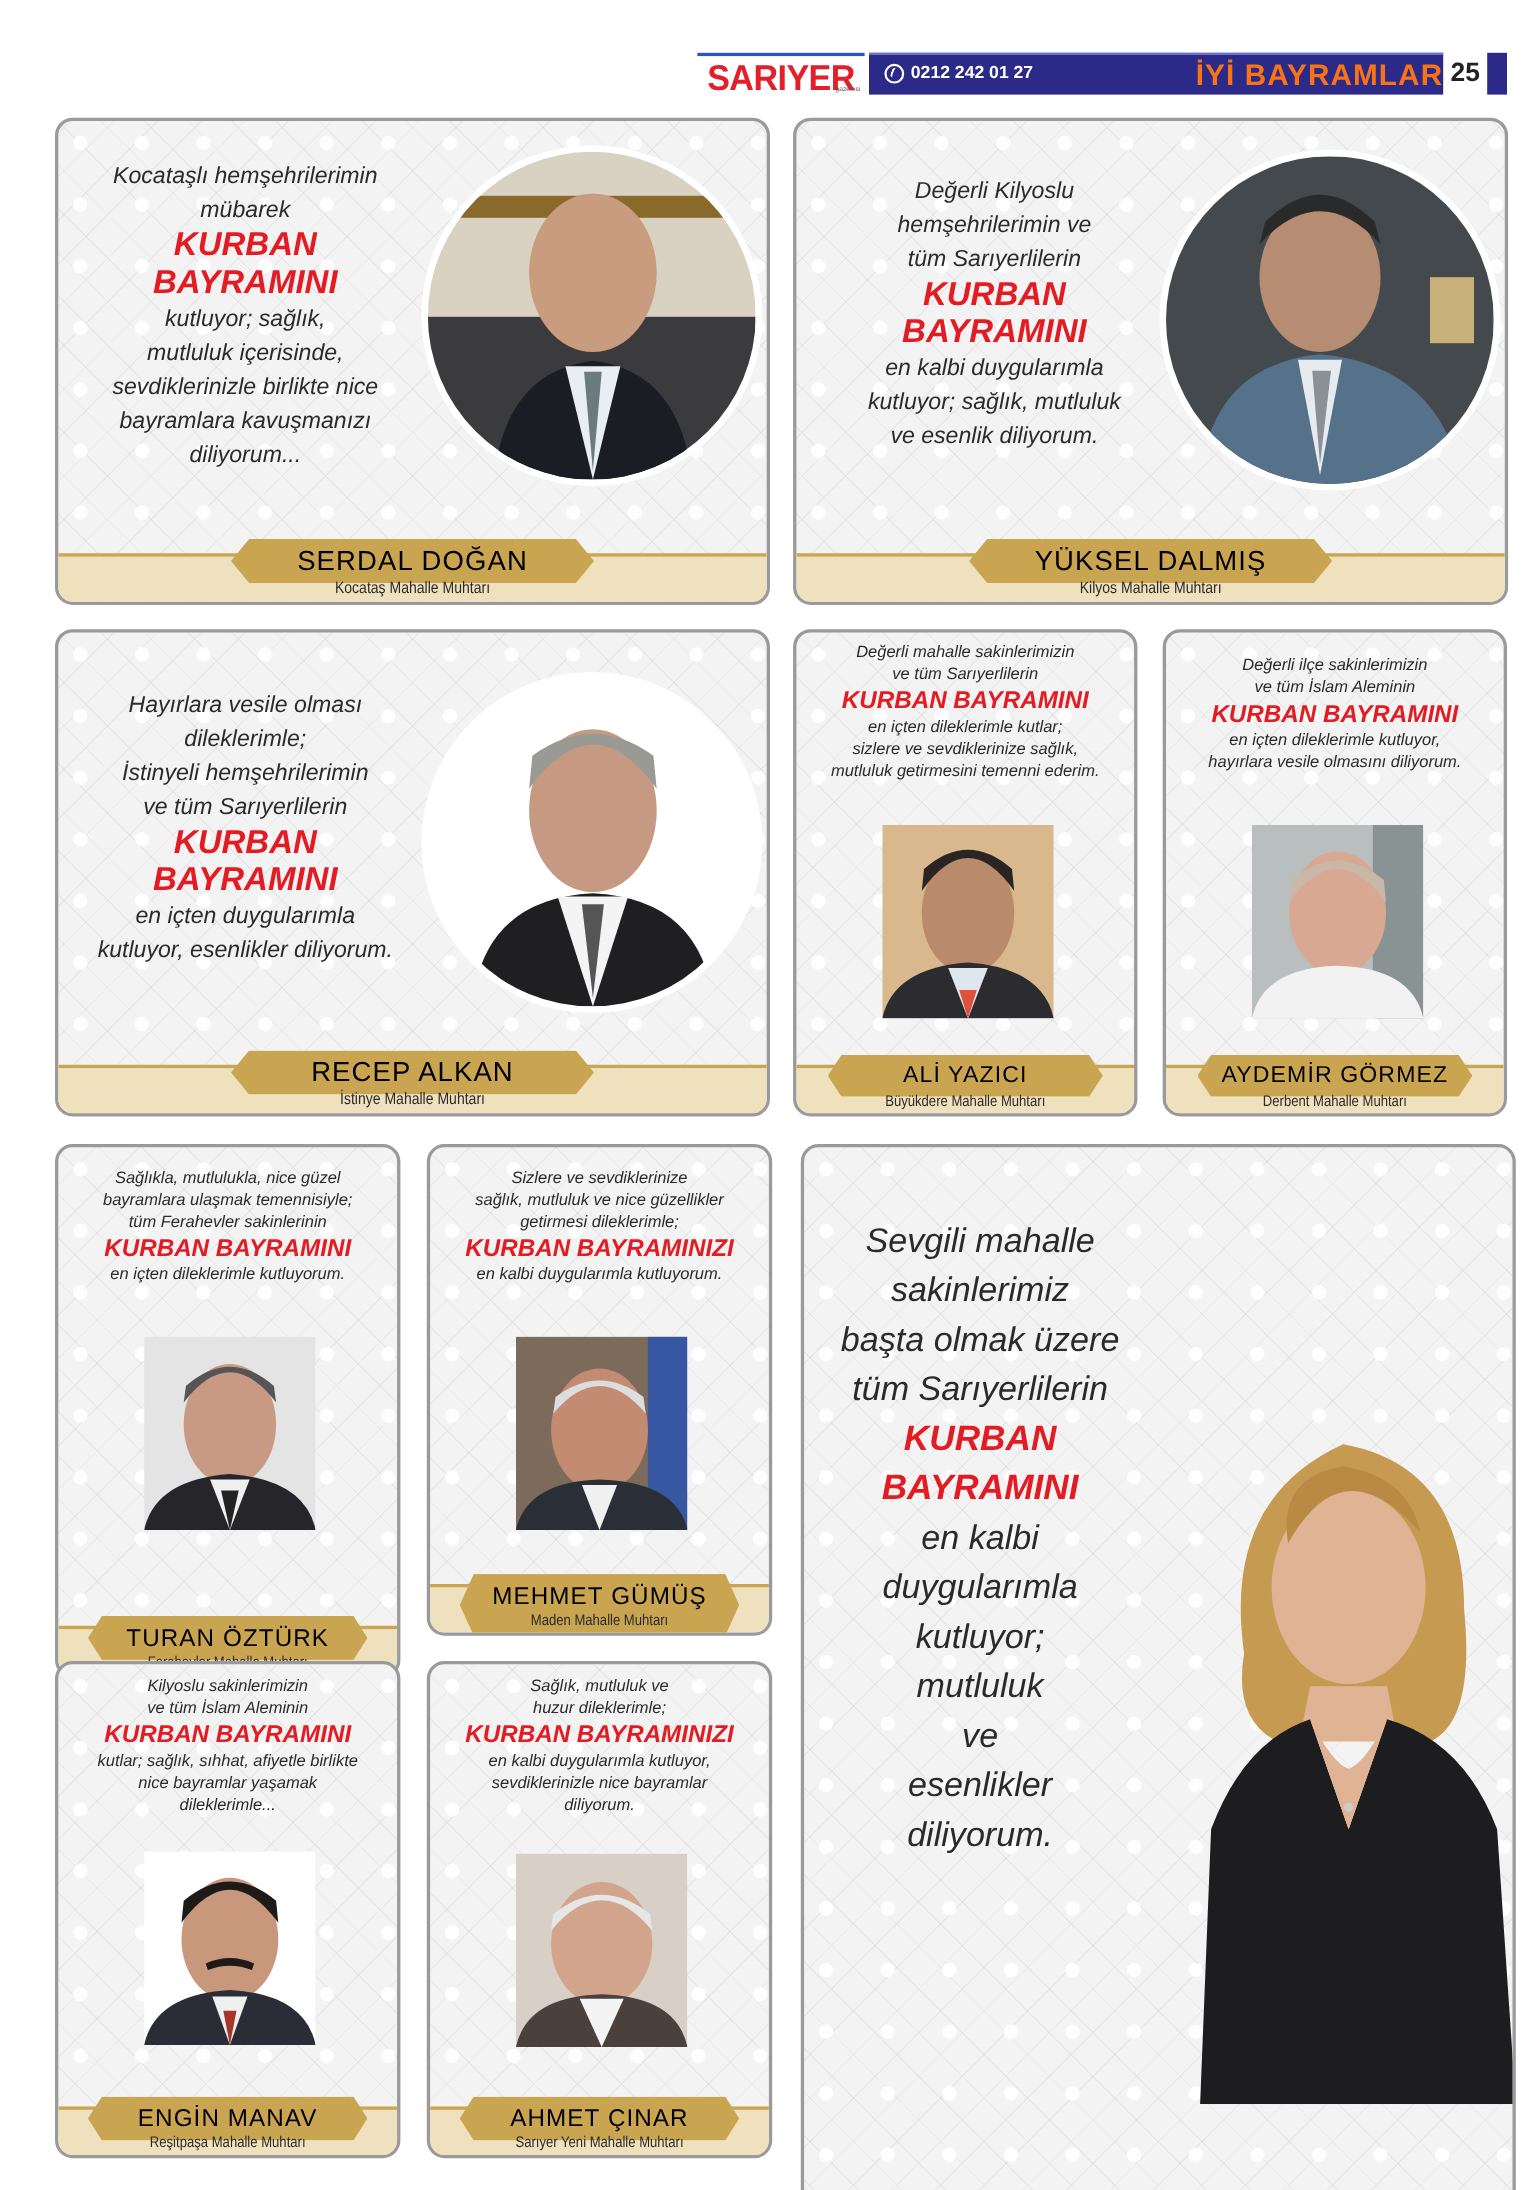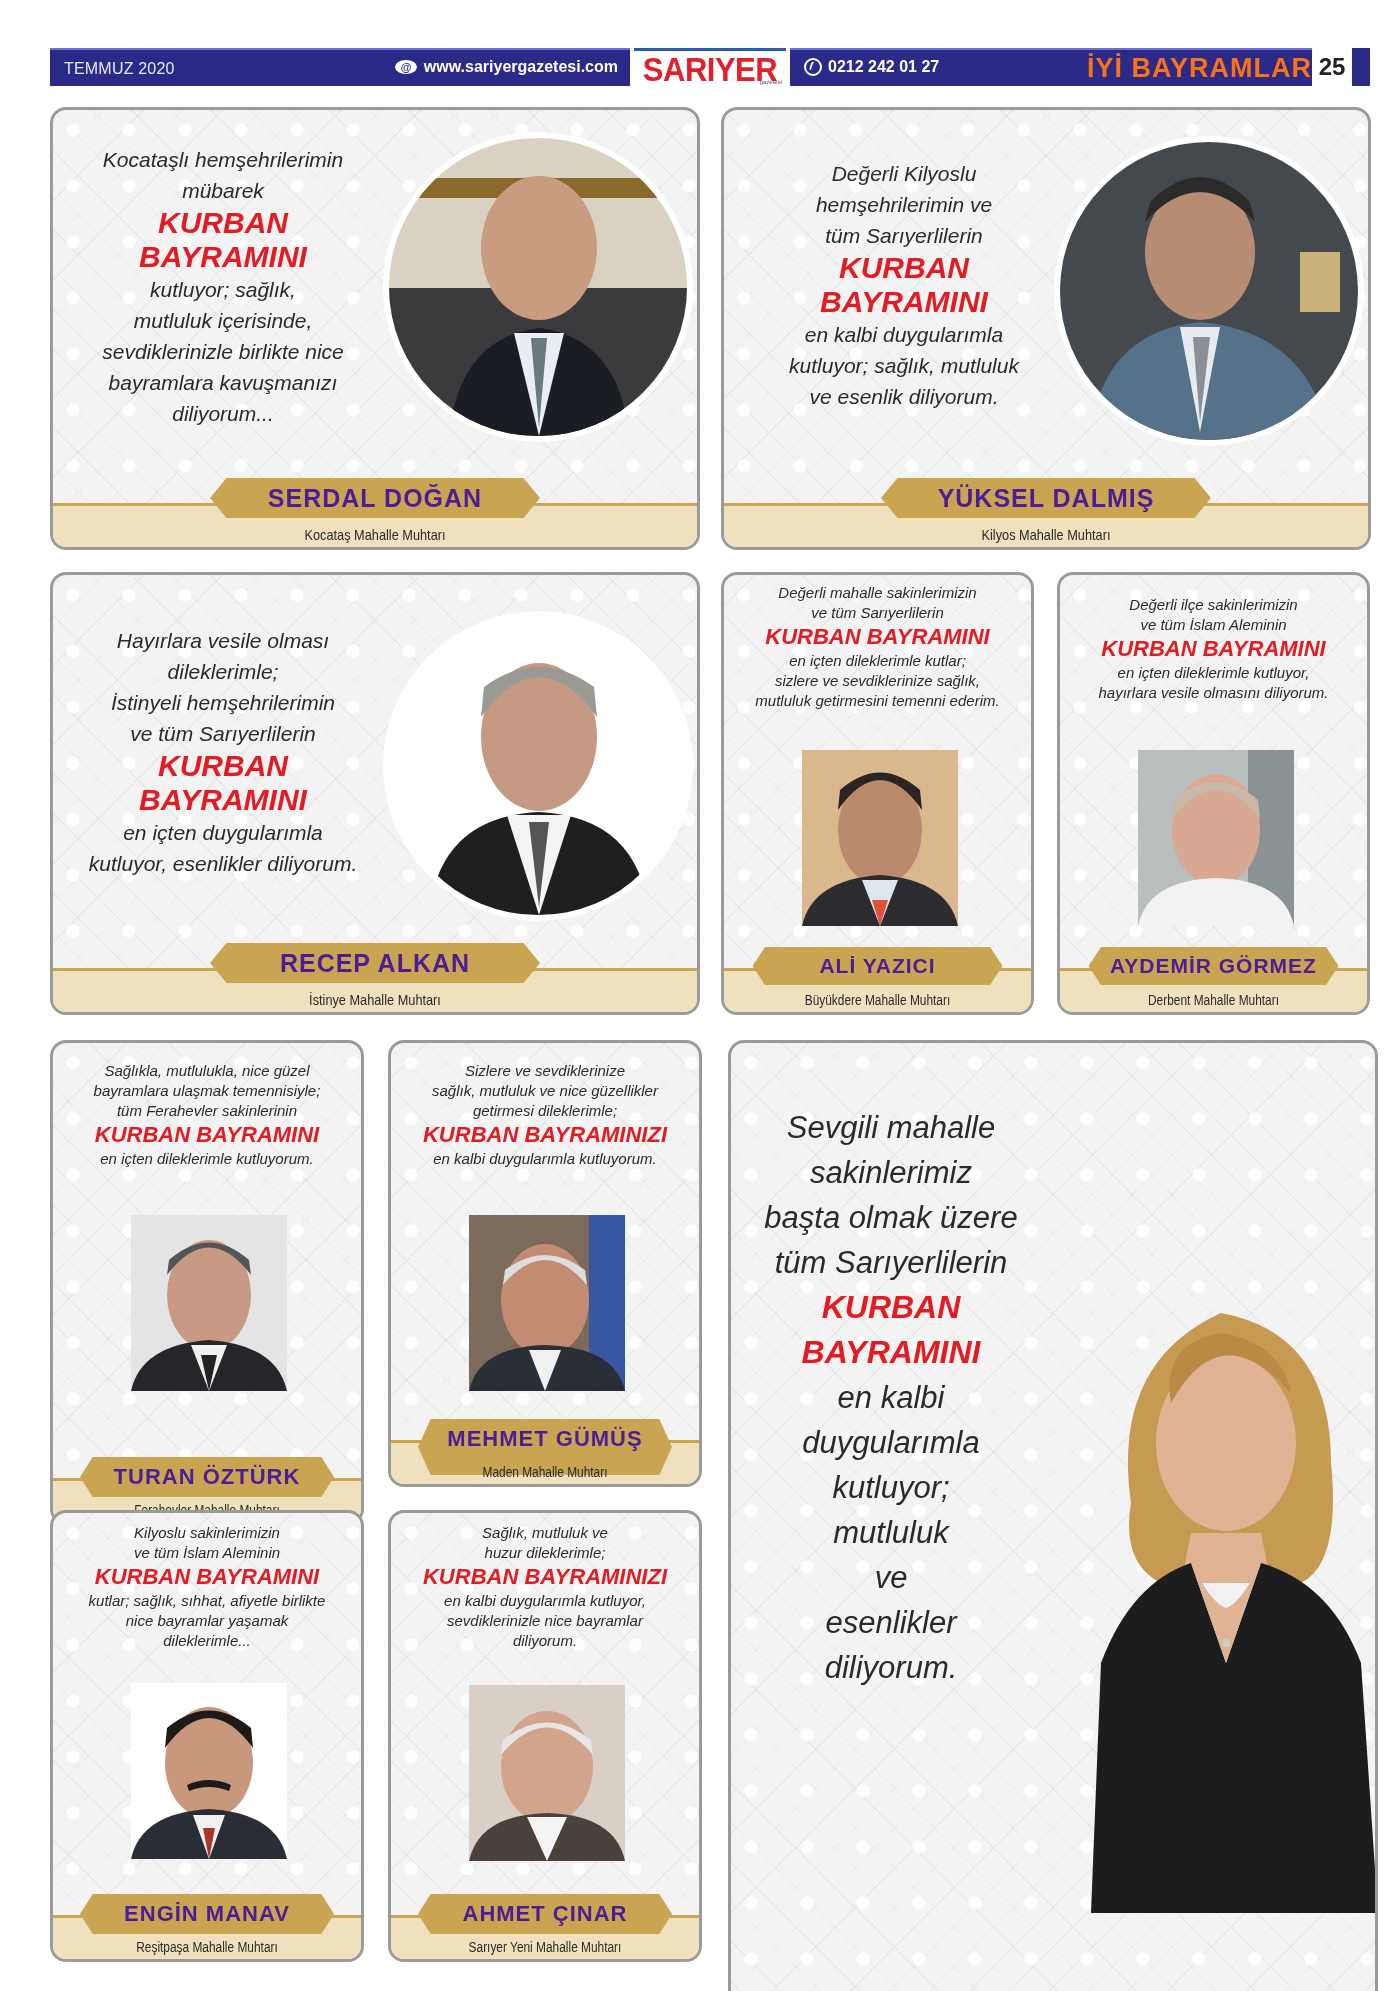--- a/index.html
+++ b/index.html
@@ -31,44 +31,32 @@
       radial-gradient(circle at 20px 20px, rgba(255,255,255,0.9) 0 6px, transparent 7px),
       repeating-linear-gradient(45deg, rgba(210,210,210,0.35) 0 1px, transparent 1px 28px),
       repeating-linear-gradient(-45deg, rgba(210,210,210,0.35) 0 1px, transparent 1px 28px);
     background-size: 56px 56px, auto, auto;
   }
   .msg { position: absolute; text-align: center; font-style: italic; color: #2a2a2a; }
   .msg .line { display: block; }
   .msg .red { color: #e31b23; font-weight: bold; display: block; }
 
   .nameband { position: absolute; left: 0; right: 0; bottom: 0; height: 44px; background: #efe1bd; border-top: 3px solid #caa653; }
-  .namepill { position: absolute; left: 50%; transform: translateX(-50%); background: #c9a552; color: #4c1d95; font-weight: bold; text-align: center; letter-spacing: 1px;
-    clip-path: polygon(5% 0, 95% 0, 100% 50%, 95% 100%, 5% 100%, 0 50%); font-family: "Liberation Sans", sans-serif; }
+  .namepill { position: absolute; left: 50%; transform: translateX(-50%); background: #c9a552; color: #000000; font-weight: normal; text-align: center; letter-spacing: 1px;
+    clip-path: polygon(5% 0, 95% 0, 100% 50%, 95% 100%, 5% 100%, 0 50%); font-family: "Liberation Sans", sans-serif; margin-top: 12px; }
   .role { position: absolute; left: 0; right: 0; bottom: 4px; text-align: center; color: #2a2a2a; font-size: 15px; transform: scaleX(0.85); }
 
   .photo-round { position: absolute; border-radius: 50%; overflow: hidden; background: #fff; border: 6px solid #fff; }
   .photo-rect { position: absolute; overflow: hidden; }
   svg { display: block; }
 </style>
 </head>
 <body>
 
 <div class="header">
-  <div class="hbar hbar-left">
-    <span class="date">TEMMUZ 2020</span>
-    <span class="website">
-      <span class="web-icon">
-        <svg width="24" height="16" viewBox="0 0 24 16">
-            <ellipse cx="12" cy="8" rx="11" ry="7" fill="#fff"></ellipse>
-            <text x="12" y="12" font-size="11" text-anchor="middle" fill="#2b2a88" font-family="Liberation Sans, sans-serif" font-weight="bold">@</text>
-          </svg>
-      </span>
-      <span>www.sariyergazetesi.com</span>
-    </span>
-  </div>
   <div class="logo">
     <div class="logo-text">SARIYER</div>
     <div class="logo-sub">gazetesi</div>
   </div>
   <div class="hbar hbar-right">
     <span class="phone">
       <span class="phone-icon"></span>
       <span>0212 242 01 27</span>
     </span>
     <span class="section-title">İYİ BAYRAMLAR</span>

